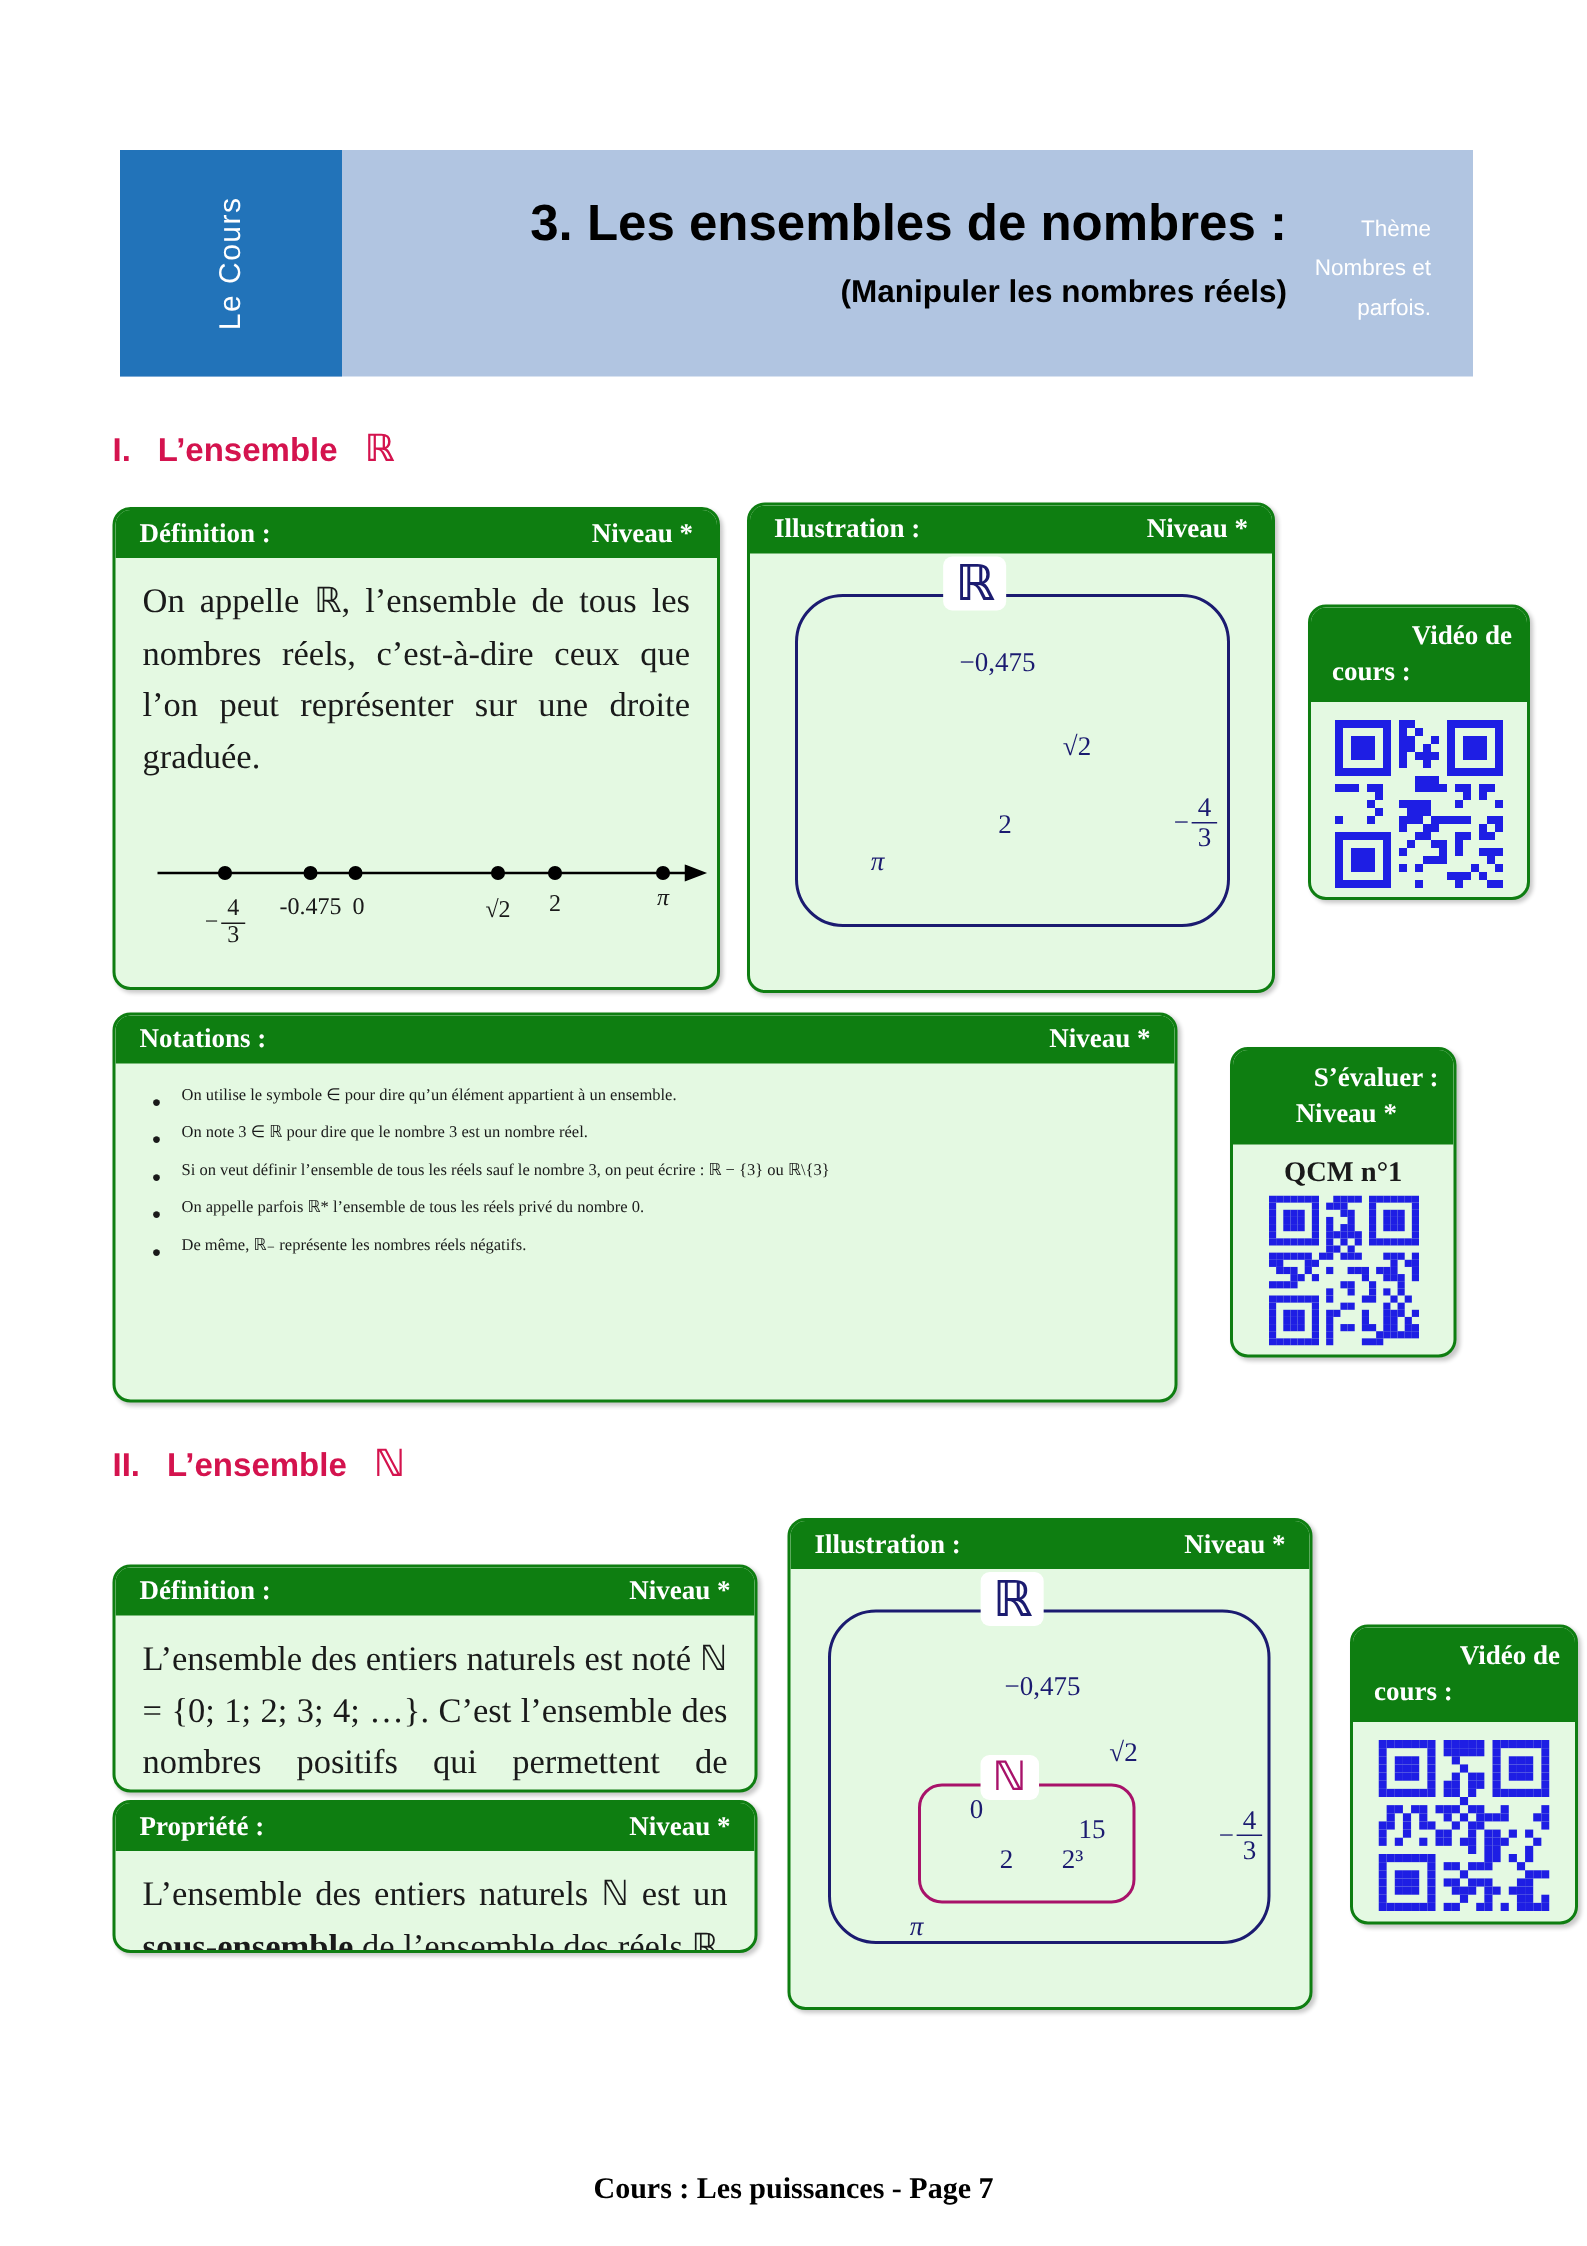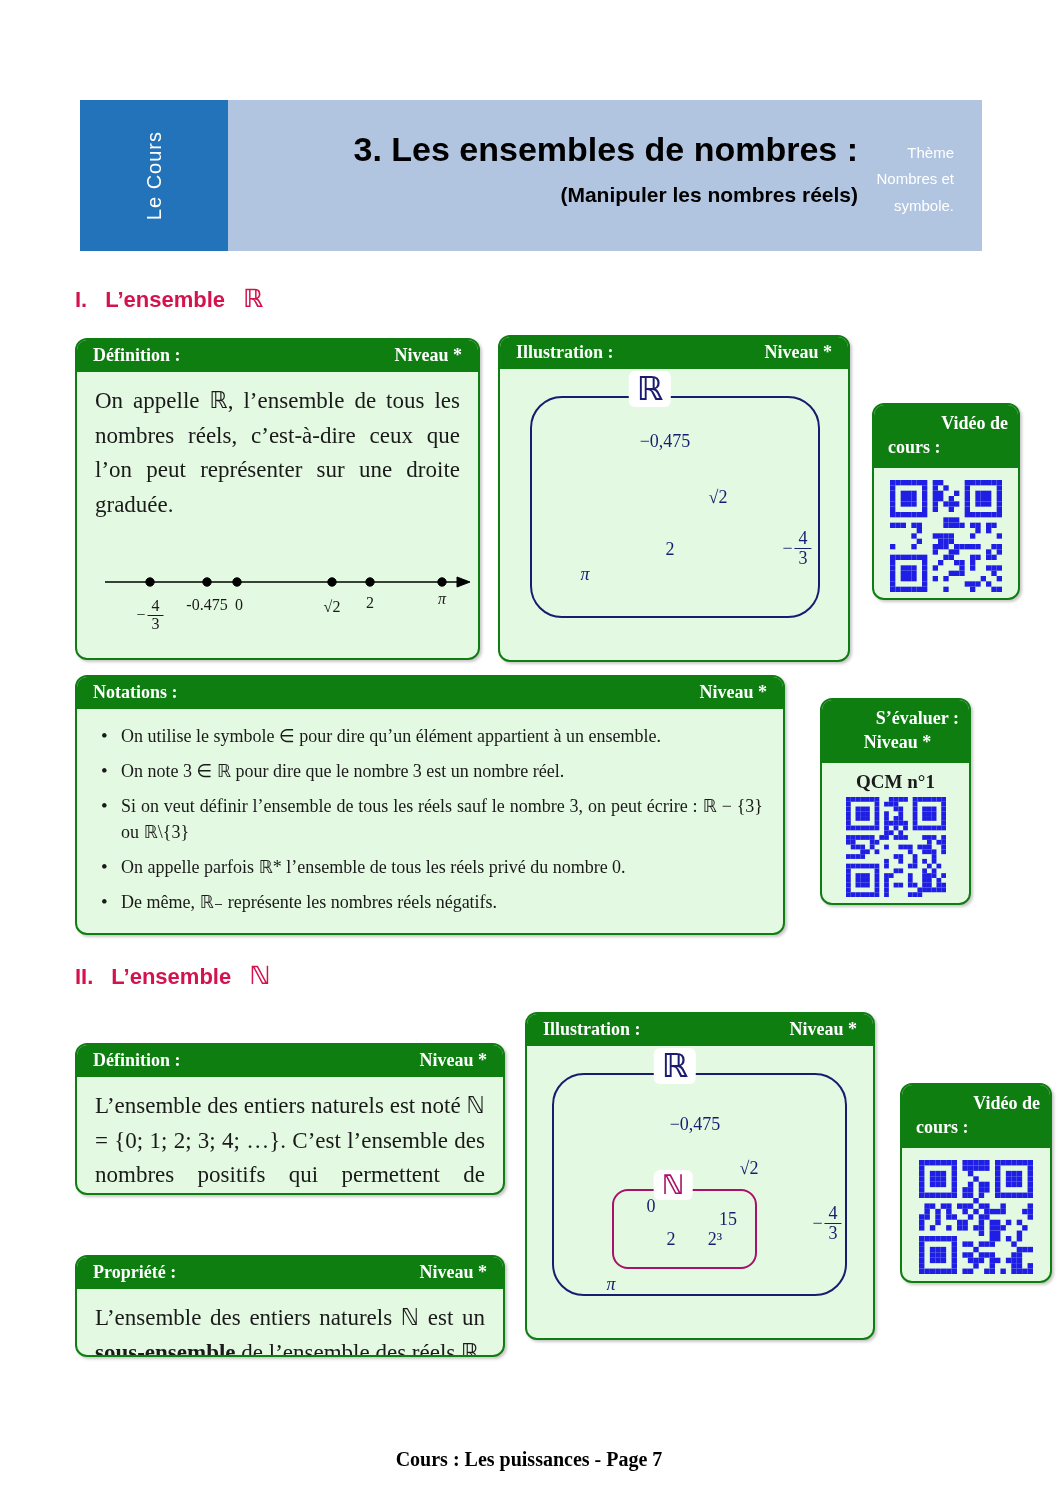--- a/index.html
+++ b/index.html
@@ -45,21 +45,21 @@
         padding:6px 10px 8px 10px;line-height:1.35}
   .gbox-head2 .l1{text-align:right}
   .gbox-head2 .l2{text-align:left;padding-left:4px}
 
   .qr{display:block;margin:12px auto 0 auto}
   .qr rect{fill:var(--qr-blue)}
   .qcm-label{text-align:center;font:bold 19px "Liberation Serif",serif;margin-top:8px}
 
   
   .bullets{list-style:none;padding:14px 20px 0 22px}
-  .bullets li{position:relative;padding-left:22px;font-size:18px;line-height:1.45;
+  .bullets li{position:relative;padding-left:22px;font-size:11px;line-height:1.45;
         margin-bottom:9px;text-align:justify}
   .bullets li::before{content:"•";position:absolute;left:2px;top:-1px;font-size:19px}
 
   
   .frac{display:inline-flex;align-items:center;vertical-align:middle}
   .frac .sgn{margin-right:2px}
   .frac .stack{display:inline-flex;flex-direction:column;align-items:center;line-height:1.05}
   .frac .num{border-bottom:1.4px solid currentColor;padding:0 4px}
 
   
@@ -89,21 +89,21 @@
     <div class="banner-side">
       <span>Le Cours</span>
     </div>
     <div class="banner-title-wrap">
       <div class="banner-title">3. Les ensembles de nombres :</div>
       <div class="banner-subtitle">(Manipuler les nombres réels)</div>
     </div>
     <div class="banner-theme">
       <div>Thème</div>
       <div>Nombres et</div>
-      <div>symbole.</div>
+      <div>parfois.</div>
     </div>
   </div>
 
   <div class="abs section-h" style="left:75px;top:284px">
     <span>I.</span>
     <span>L’ensemble</span>
     <span class="setsym bb">ℝ</span>
   </div>
 
   <div class="gbox" style="left:75px;top:338px;width:405px;height:322px">
@@ -650,21 +650,21 @@
   <div class="gbox" style="left:75px;top:1043px;width:430px;height:152px">
     <div class="gbox-head">
       <span>Définition :</span>
       <span class="lvl">Niveau *</span>
     </div>
     <div class="gbox-body">
       <p class="box-par">L’ensemble des entiers naturels est noté ℕ = {0; 1; 2; 3; 4; …}. C’est l’ensemble des nombres positifs qui permettent de compter une collection d’objets.</p>
     </div>
   </div>
 
-  <div class="gbox" style="left:75px;top:1255px;width:430px;height:102px">
+  <div class="gbox" style="left:75px;top:1200px;width:430px;height:102px">
     <div class="gbox-head">
       <span>Propriété :</span>
       <span class="lvl">Niveau *</span>
     </div>
     <div class="gbox-body">
       <p class="box-par"><span>L’ensemble des entiers naturels ℕ est un </span><b>sous-ensemble</b><span> de l’ensemble des réels ℝ.</span></p>
     </div>
   </div>
 
   <div class="gbox" style="left:900px;top:1083px;width:152px;height:200px">

